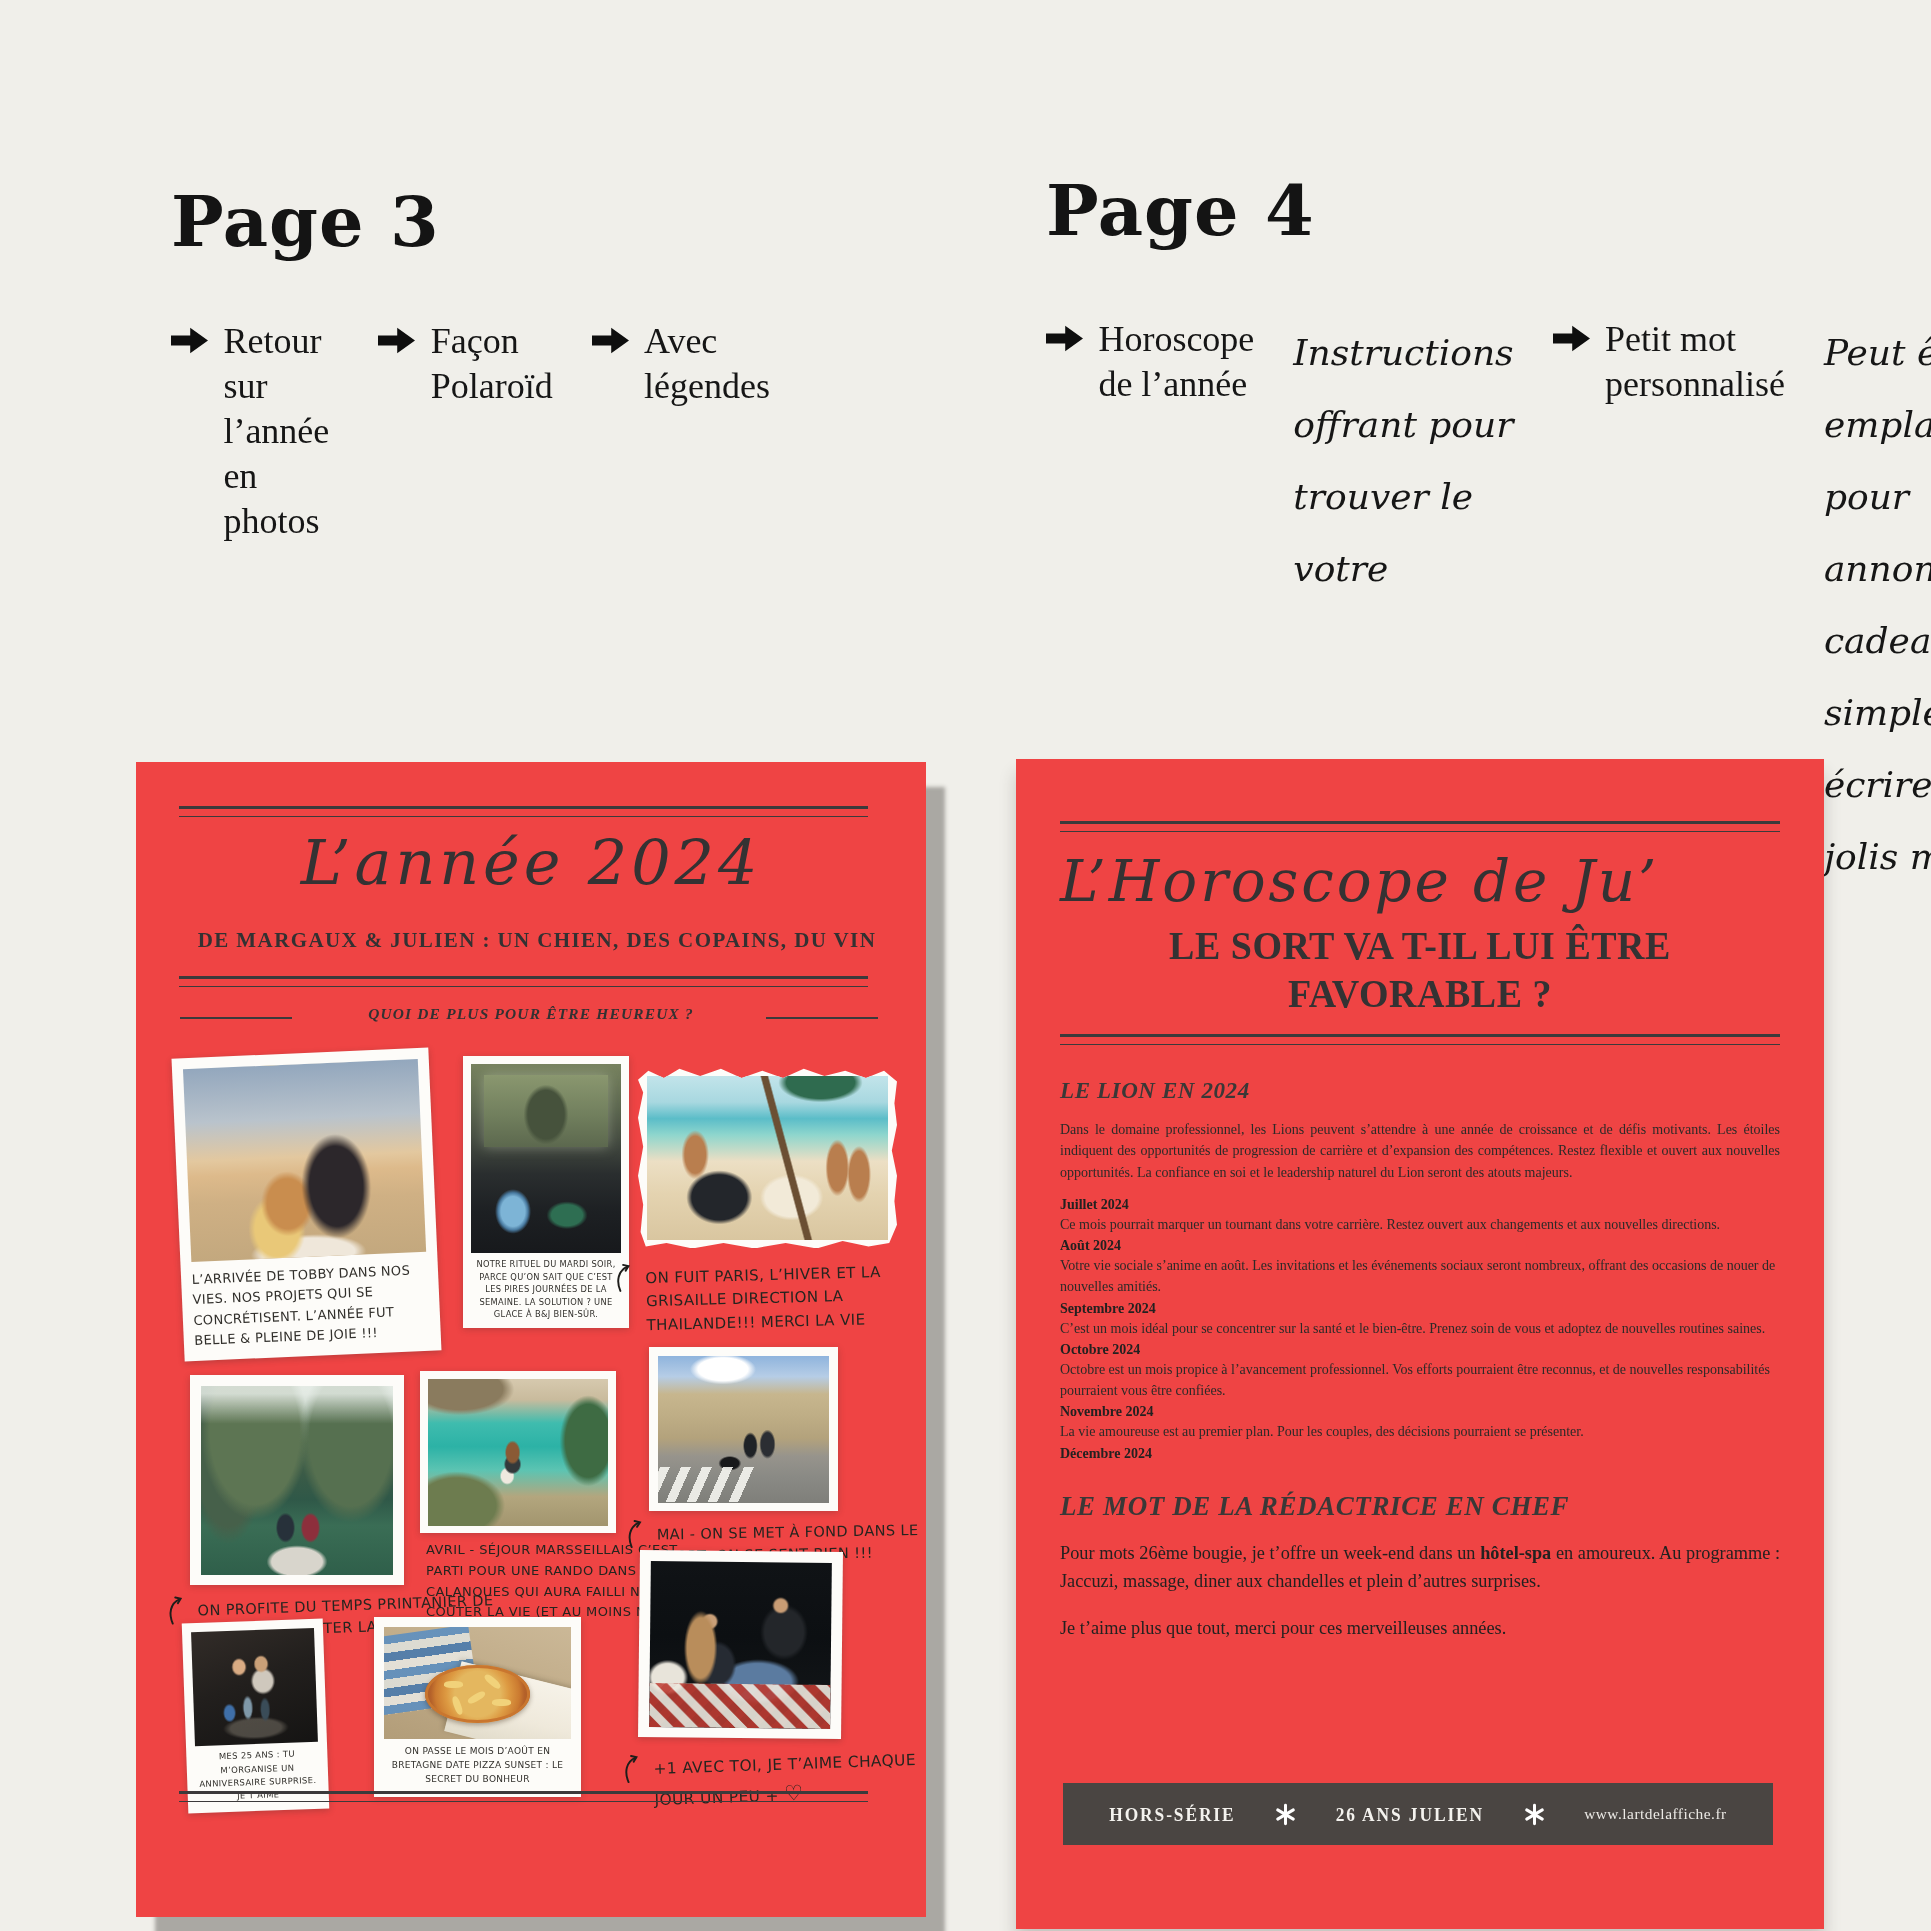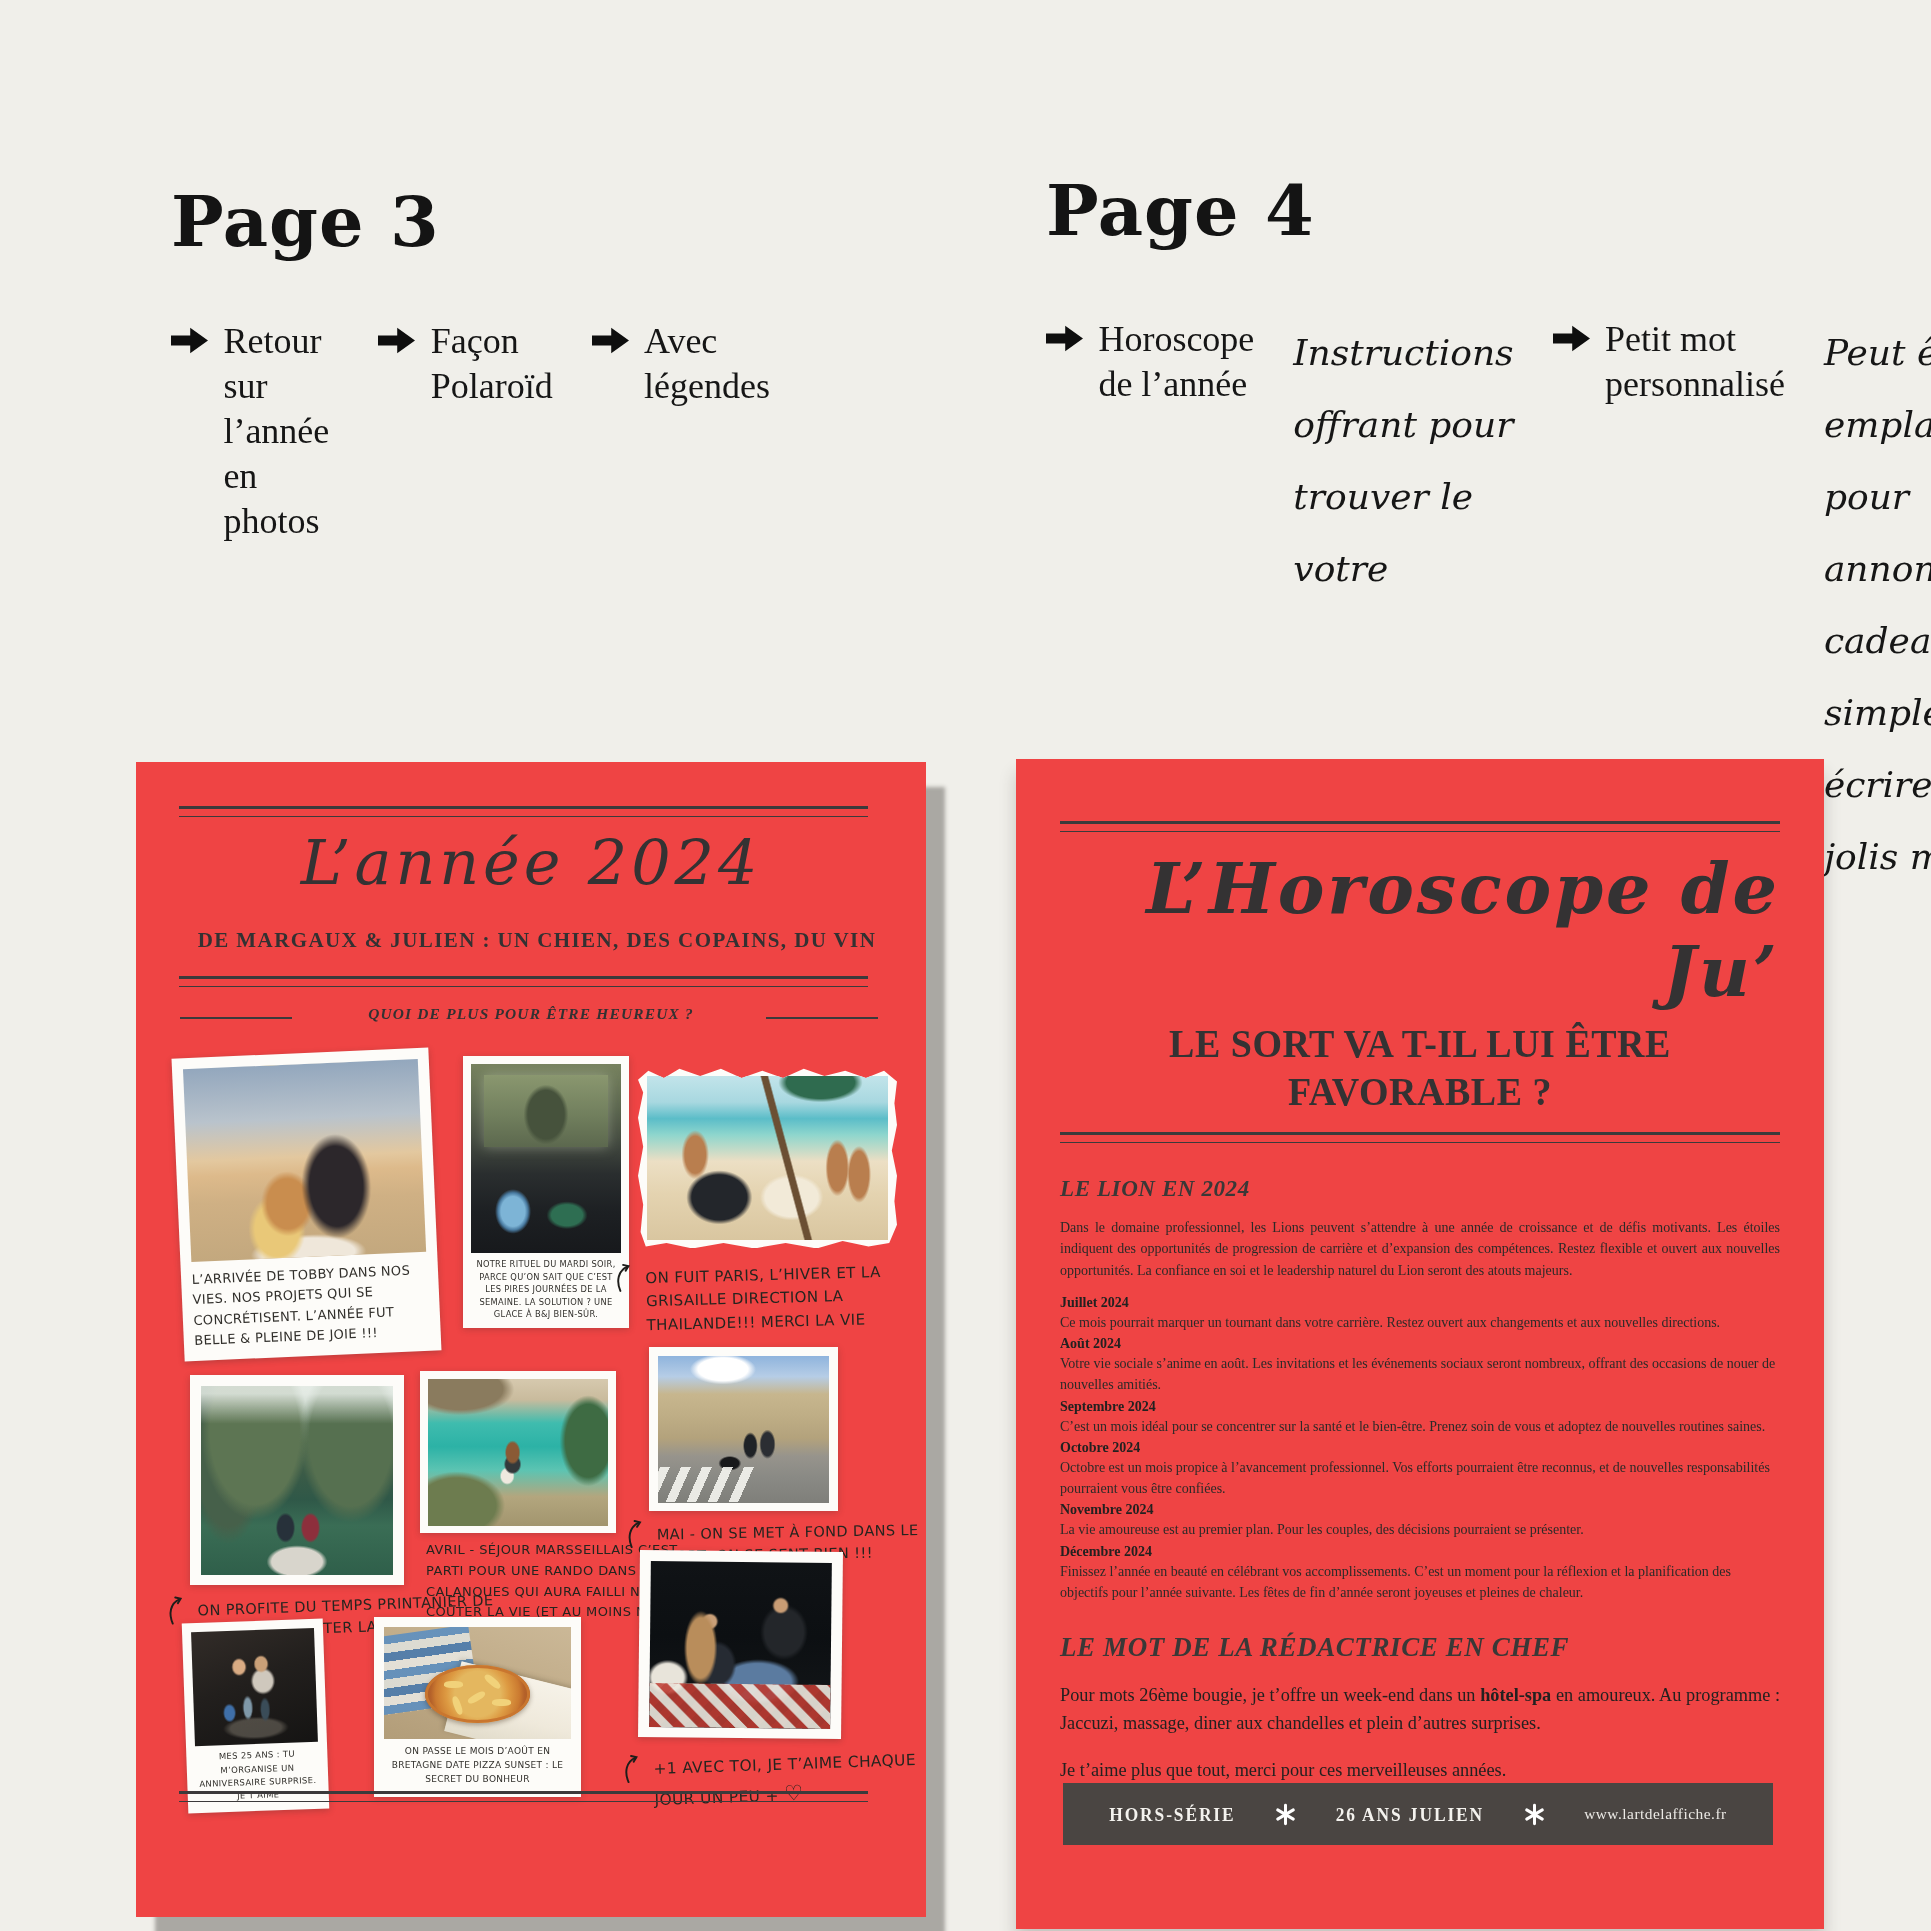--- a/index.html
+++ b/index.html
@@ -161,22 +161,22 @@
     radial-gradient(60px 33px at 60% 72%,#5b7ba0 0 55%,transparent 68%),
     radial-gradient(29px 25px at 10% 70%,#e8e4da 0 55%,transparent 70%),
     linear-gradient(180deg,#101316 0%,#0c0f12 45%,#15181a 100%);}
   .blanket{position:absolute;left:0;bottom:0;width:100%;height:26%;
     background:repeating-linear-gradient(45deg,rgba(190,60,50,.85) 0 8.7px,rgba(236,231,221,.9) 8.7px 17.4px),
                repeating-linear-gradient(-45deg,rgba(150,40,35,.4) 0 8.7px,transparent 8.7px 17.4px);}
 
   
   #sheet4 .inner{position:absolute;left:44px;right:44px;top:0;}
   #sheet4 .drule.top{margin-top:62px;}
-  #s4-masthead{text-align:right;font-family:"DejaVu Serif",serif;font-style:italic;font-weight:700;
-    font-size:70px;letter-spacing:2.9px;color:#343233;margin-top:15.4px;}
+  #s4-masthead{text-align:left;font-family:"DejaVu Serif",serif;font-style:italic;font-weight:400;
+    font-size:58px;letter-spacing:2.9px;color:#343233;margin-top:15.4px;}
   #s4-subtitle{text-align:center;font-weight:700;font-size:38px;letter-spacing:0.5px;color:#343233;
     margin-top:9.7px;transform:scaleY(1.08);}
   #sheet4 .drule.mid{margin-top:21px;}
   .sec-title{font-style:italic;font-weight:700;letter-spacing:0.6px;color:#3a3837;font-family:"Liberation Serif",serif;}
   #lion-title{font-size:23px;margin-top:33px;}
   .bodytxt{font-size:14px;line-height:1.52;text-align:justify;color:#2c2a28;}
   #lion-intro{margin-top:15.4px;}
   .month{margin-top:3px;}
   .month b{display:block;font-size:14px;color:#232120;margin-bottom:1px;}
   #editor-title{font-size:27px;margin-top:29px;}
@@ -372,21 +372,20 @@
       <div class="month">
         <b>Octobre 2024</b>
         <span class="bodytxt">Octobre est un mois propice à l’avancement professionnel. Vos efforts pourraient être reconnus, et de nouvelles responsabilités pourraient vous être confiées.</span>
       </div>
       <div class="month">
         <b>Novembre 2024</b>
         <span class="bodytxt">La vie amoureuse est au premier plan. Pour les couples, des décisions pourraient se présenter.</span>
       </div>
       <div class="month">
         <b>Décembre 2024</b>
-        <span class="bodytxt">Finissez l’année en beauté en célébrant vos accomplissements. C’est un moment pour la réflexion et la planification des objectifs pour l’année suivante. Les fêtes de fin d’année seront joyeuses et pleines de chaleur.</span>
       </div>
 
       <div class="sec-title" id="editor-title">LE MOT DE LA RÉDACTRICE EN CHEF</div>
       <p class="editortxt" id="editor-p1"><span>Pour mots 26ème bougie, je t’offre un week-end dans un </span><b>hôtel-spa</b><span> en amoureux. Au programme : Jaccuzi, massage, diner aux chandelles et plein d’autres surprises.</span></p>
       <p class="editortxt" id="editor-p2">Je t’aime plus que tout, merci pour ces merveilleuses années.</p>
     </div>
 
     <div id="s4-footer">
       <span class="flabel">HORS-SÉRIE</span>
       <svg class="aster" viewBox="0 0 20 20">

